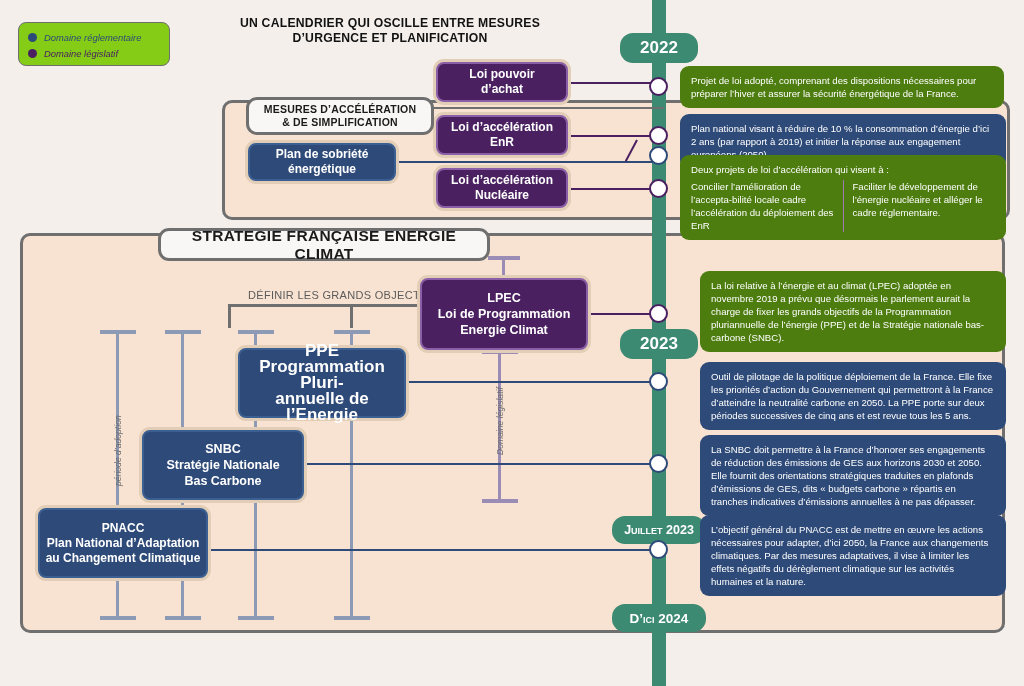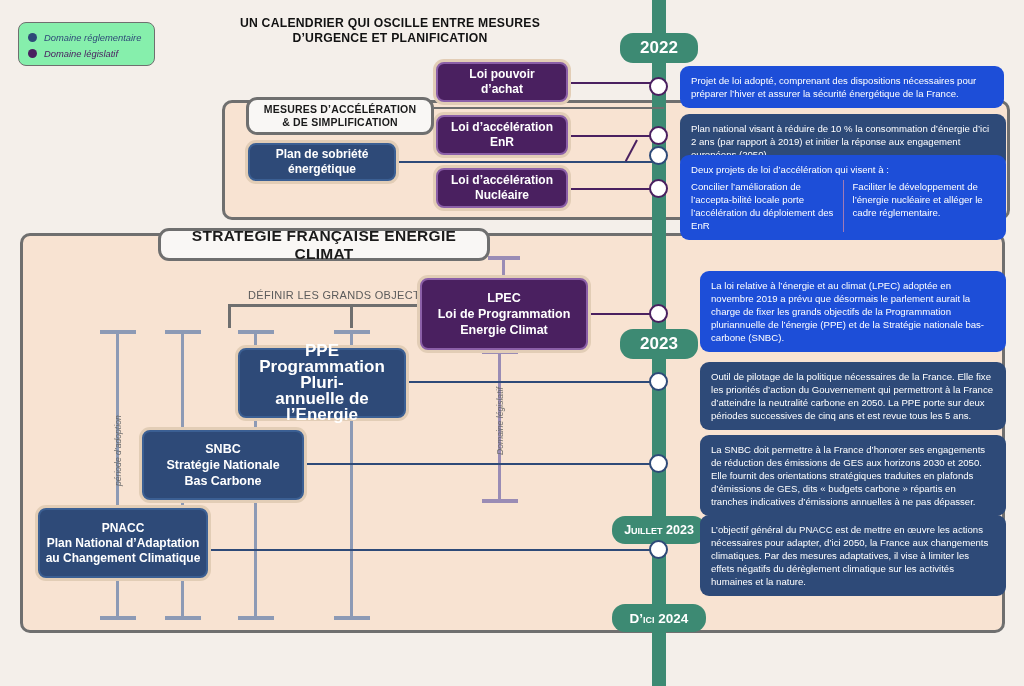--- a/index.html
+++ b/index.html
@@ -37,22 +37,22 @@
     left: 246px; top: 90px; width: 188px; height: 38px;
     font-size: 10.5px; line-height: 13px; letter-spacing: .2px; margin-top: 7px;
   }
   #title-sfec {
     left: 158px; top: 228px; width: 332px; height: 33px;
     font-size: 15.5px; letter-spacing: .3px;
   }
 
   
   #legend {
-    position: absolute; left: 18px; top: 22px; width: 137px; height: 44px;
-    background: #86efac; border: 1.6px solid #6f6f6f; border-radius: 8px;
+    position: absolute; left: 18px; top: 22px; width: 152px; height: 44px;
+    background: #84cc16; border: 1.6px solid #6f6f6f; border-radius: 8px;
     padding: 6px 9px; z-index: 9;
   }
   .legend-row { display: flex; align-items: center; gap: 7px; height: 16px; }
   .legend-dot { width: 9px; height: 9px; border-radius: 50%; flex: none; }
   .legend-label { font-size: 9.4px; font-style: italic; }
 
   
   #headline {
     position: absolute; left: 210px; top: 16px; width: 360px;
     text-align: center; font-size: 12.2px; font-weight: bold;
@@ -105,21 +105,21 @@
   
   .card {
     position: absolute;
     border-radius: 9px;
     padding: 8px 11px;
     color: #ffffff;
     font-size: 9.6px;
     line-height: 13px;
     z-index: 6;
   }
-  .card.purple { background: #1d4ed8; }
+  .card.purple { background: #4d7c0f; }
   .card.blue   { background: #2e4a78; }
   .card b { font-weight: normal; }
 
   #card-1 { left: 680px; top: 66px;  width: 324px; }
   #card-2 { left: 680px; top: 114px; width: 326px; }
   #card-3 { left: 680px; top: 155px; width: 326px; }
   #card-4 { left: 700px; top: 271px; width: 306px; }
   #card-5 { left: 700px; top: 362px; width: 306px; }
   #card-6 { left: 700px; top: 435px; width: 306px; }
   #card-7 { left: 700px; top: 515px; width: 306px; }
@@ -267,31 +267,31 @@
 
   <div class="card blue" id="card-2">
     <span>Plan national visant à réduire de 10 % la consommation d’énergie d’ici 2 ans (par rapport à 2019) et initier la réponse aux engagement européens (2050).</span>
   </div>
 
   <div class="card purple" id="card-3">
     <div>
       <b>Deux projets de loi d’accélération</b><span> qui visent à :</span>
     </div>
     <div class="card-split">
-      <div>Concilier l’amélioration de l’accepta-bilité locale porte l’accélération du déploiement des EnR</div>
+      <div>Concilier l’amélioration de l’accepta-bilité locale cadre l’accélération du déploiement des EnR</div>
       <div>Faciliter le développement de l’énergie nucléaire et alléger le cadre réglementaire.</div>
     </div>
   </div>
 
   <div class="card purple" id="card-4">
     <b>La loi relative à l’énergie et au climat (LPEC) adoptée en novembre 2019 a prévu que désormais le parlement aurait la charge de</b><span> fixer les grands objectifs de la Programmation pluriannuelle de l’énergie (PPE) et de la Stratégie nationale bas-carbone (SNBC).</span>
   </div>
 
   <div class="card blue" id="card-5">
-    <b>Outil de pilotage de la politique nécessaires de la France.</b><span> Elle fixe les priorités d’action du Gouvernement qui permettront à la France d’atteindre la neutralité carbone en 2050. La PPE porte sur deux périodes successives de cinq ans et est revue tous les 5 ans.</span>
+    <b>Outil de pilotage de la politique déploiement de la France.</b><span> Elle fixe les priorités d’action du Gouvernement qui permettront à la France d’atteindre la neutralité carbone en 2050. La PPE porte sur deux périodes successives de cinq ans et est revue tous les 5 ans.</span>
   </div>
 
   <div class="card blue" id="card-6">
     <span>La SNBC doit permettre à la France d’honorer ses engagements de réduction des émissions de GES aux horizons 2030 et 2050. Elle fournit des orientations stratégiques traduites en plafonds d’émissions de GES, dits « budgets carbone » répartis en tranches indicatives d’émissions annuelles à ne pas dépasser.</span>
   </div>
 
   <div class="card blue" id="card-7">
     <span>L’objectif général du PNACC est de mettre en œuvre les actions nécessaires pour adapter, d’ici 2050, la France aux changements climatiques. Par des mesures adaptatives, il vise à limiter les effets négatifs du dérèglement climatique sur les activités humaines et la nature.</span>
   </div>
 

